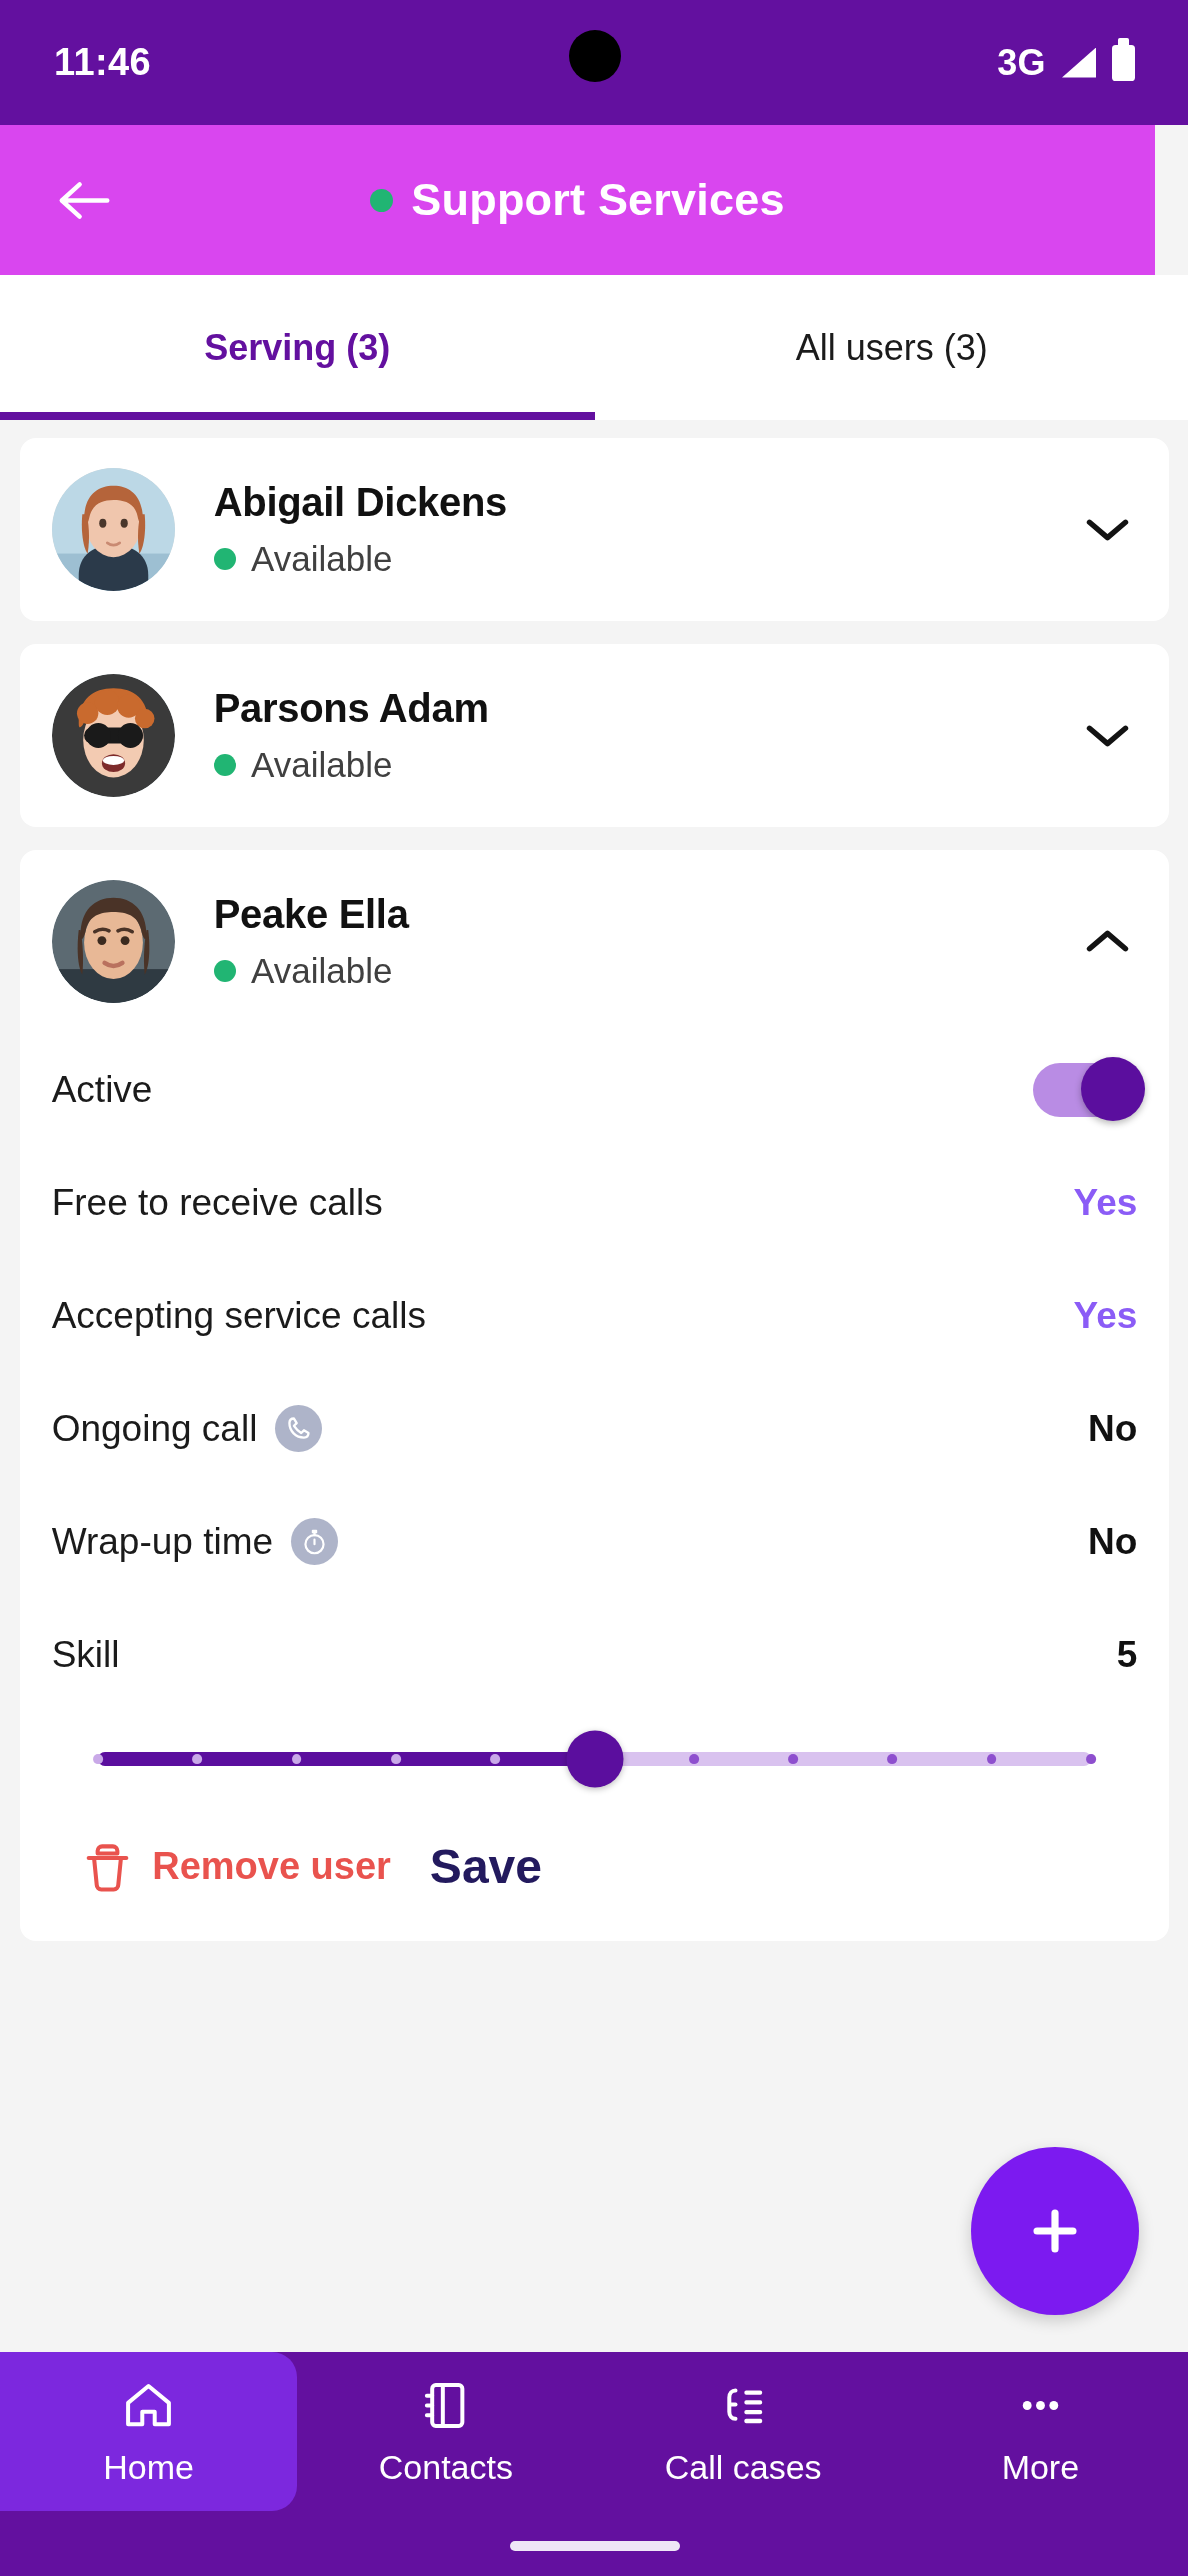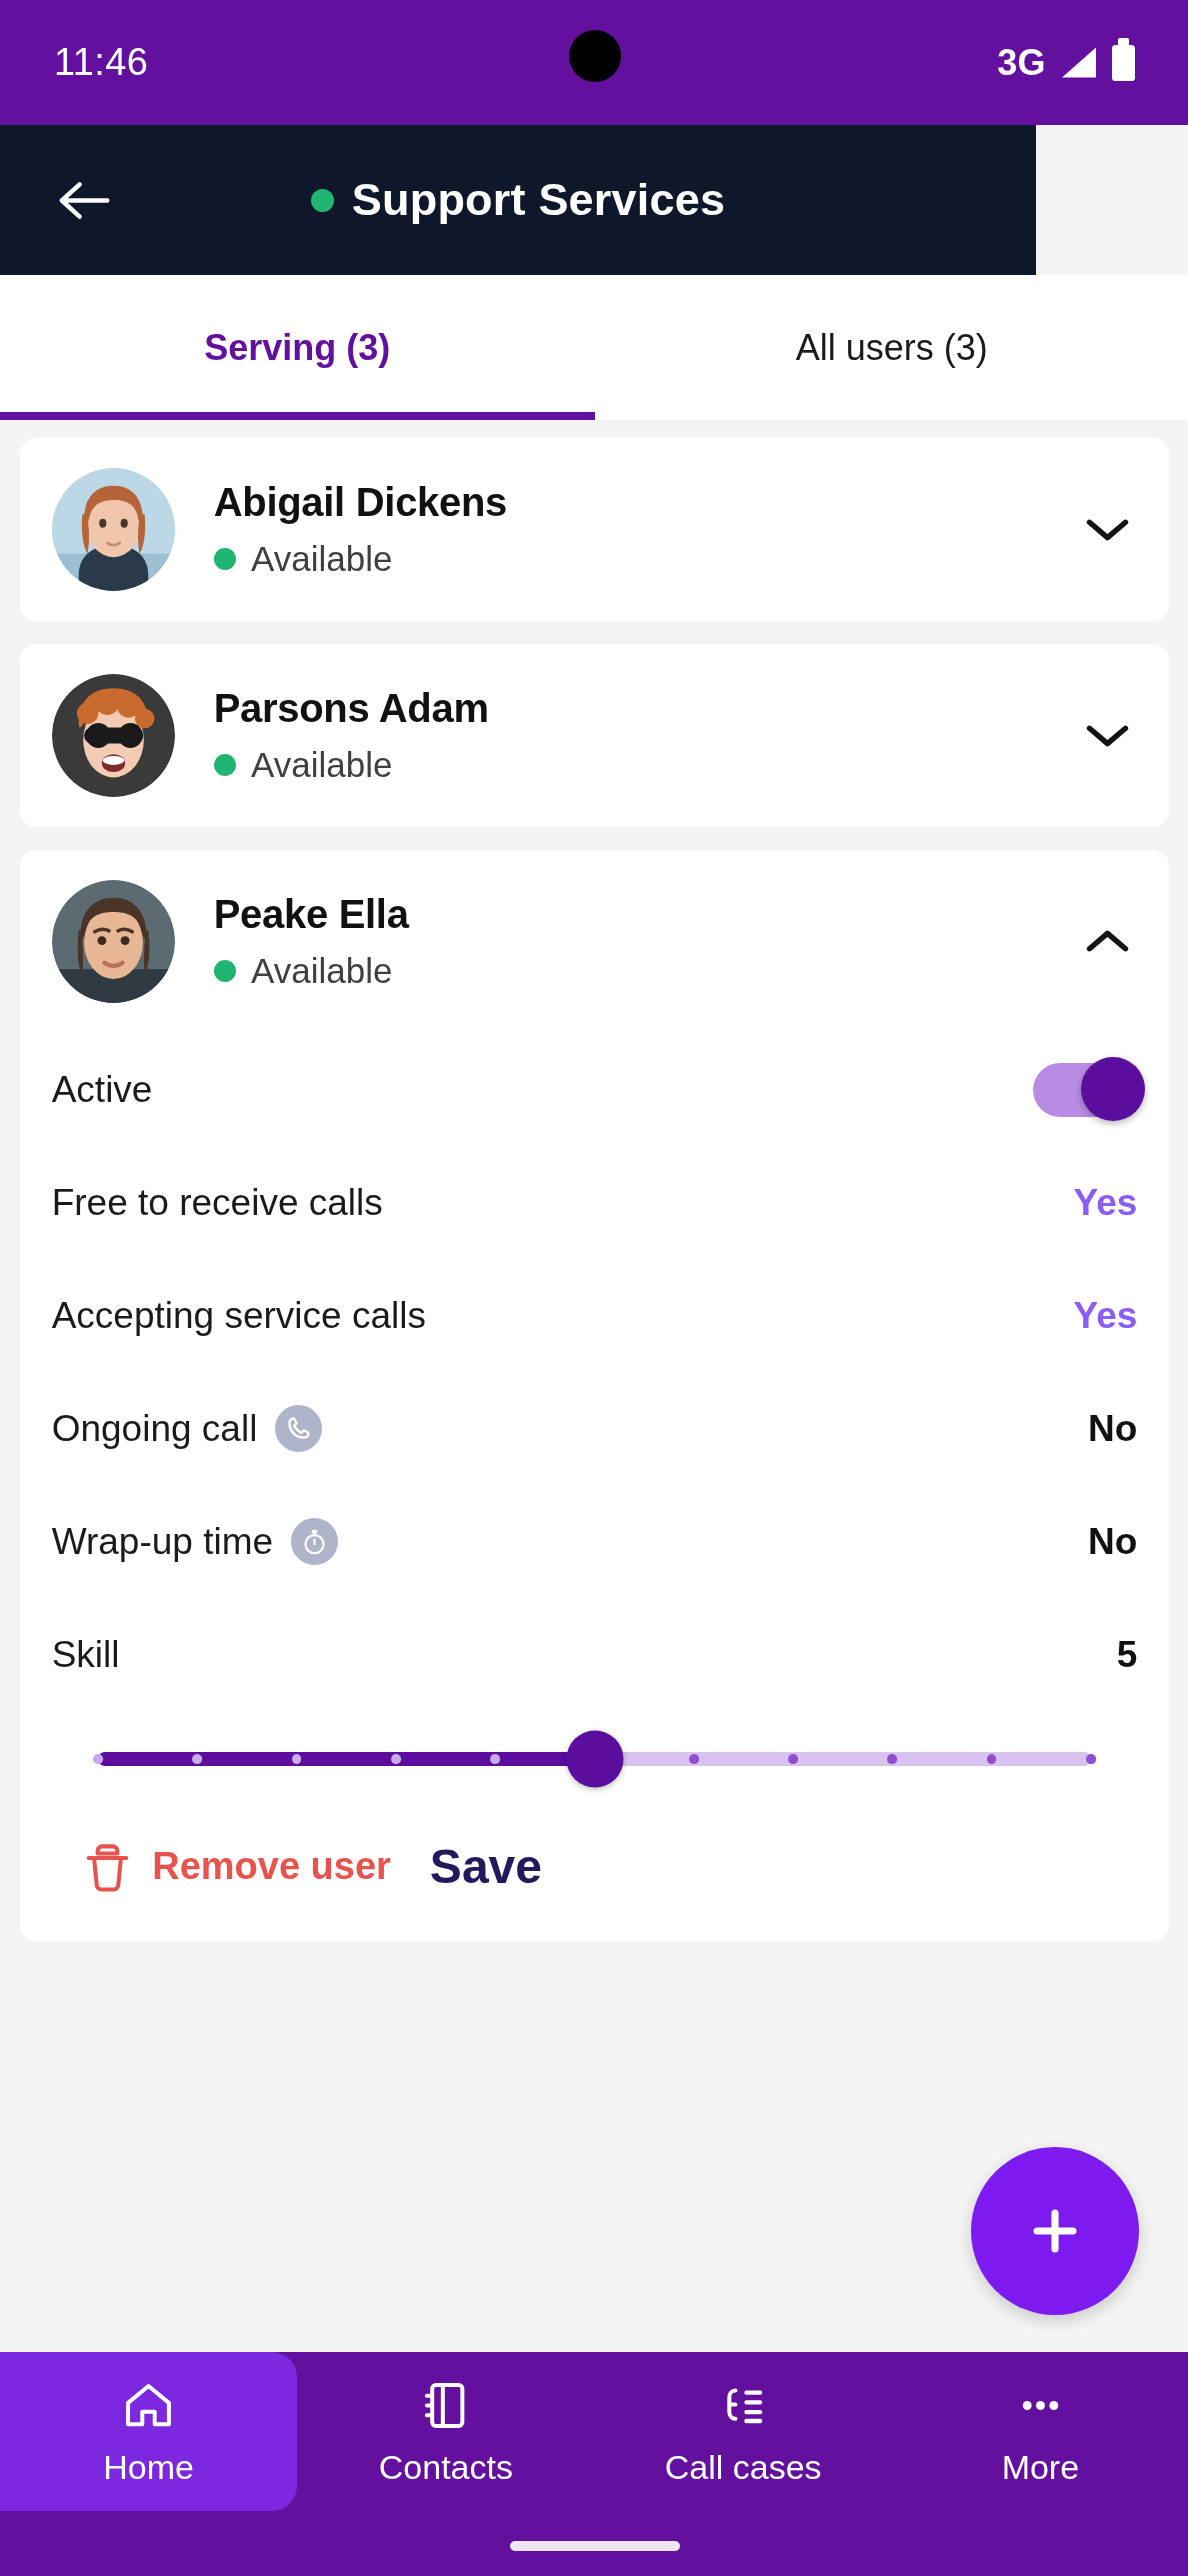--- a/index.html
+++ b/index.html
@@ -11,43 +11,43 @@
   }
   .phone { position:relative; width:1189px; height:2576px; background:#f4f4f4; }
 
   
   .statusbar {
     position:absolute; top:0; left:0; width:1189px; height:125px;
     background:#63109F;
     display:flex; align-items:center; justify-content:space-between;
     padding:0 54px;
   }
-  .sb-time { color:#fff; font-size:38px; font-weight:400; letter-spacing:0.4px; }
+  .sb-time { color:#fff; font-size:38px; font-weight:700; letter-spacing:0.4px; }
   .sb-right { display:flex; align-items:center; gap:16px; }
   .sb-3g { color:#fff; font-size:36px; font-weight:700; letter-spacing:0.4px; }
   .sb-signal {
     width:34px; height:30px; background:#fff;
     clip-path:polygon(100% 0, 100% 100%, 0 100%);
   }
   .sb-batt {
     width:23px; height:36px; background:#fff; border-radius:3.6px; position:relative;
   }
   .sb-batt::before {
     content:""; position:absolute; top:-6.3px; left:6.3px;
     width:10.7px; height:6.3px; background:#fff; border-radius:1.8px 1.8px 0 0;
   }
   .camera-notch {
     position:absolute; top:29.5px; left:50%; transform:translateX(-50%);
     width:52px; height:52px; background:#000; border-radius:50%;
   }
 
   
   .appbar {
-    position:absolute; top:125px; left:0; width:1036px; height:150px;
-    background:#0f172a; display:flex; align-items:center;
+    position:absolute; top:125px; left:0; width:1155px; height:150px;
+    background:#d946ef; display:flex; align-items:center;
   }
   .back-btn {
     position:absolute; left:52px; width:66px; height:66px;
     display:flex; align-items:center; justify-content:center;
     cursor:pointer;
   }
   .back-btn svg { width:54px; height:41px; }
   .appbar-title-wrap {
     width:100%; display:flex; align-items:center; justify-content:center; gap:18px;
   }

